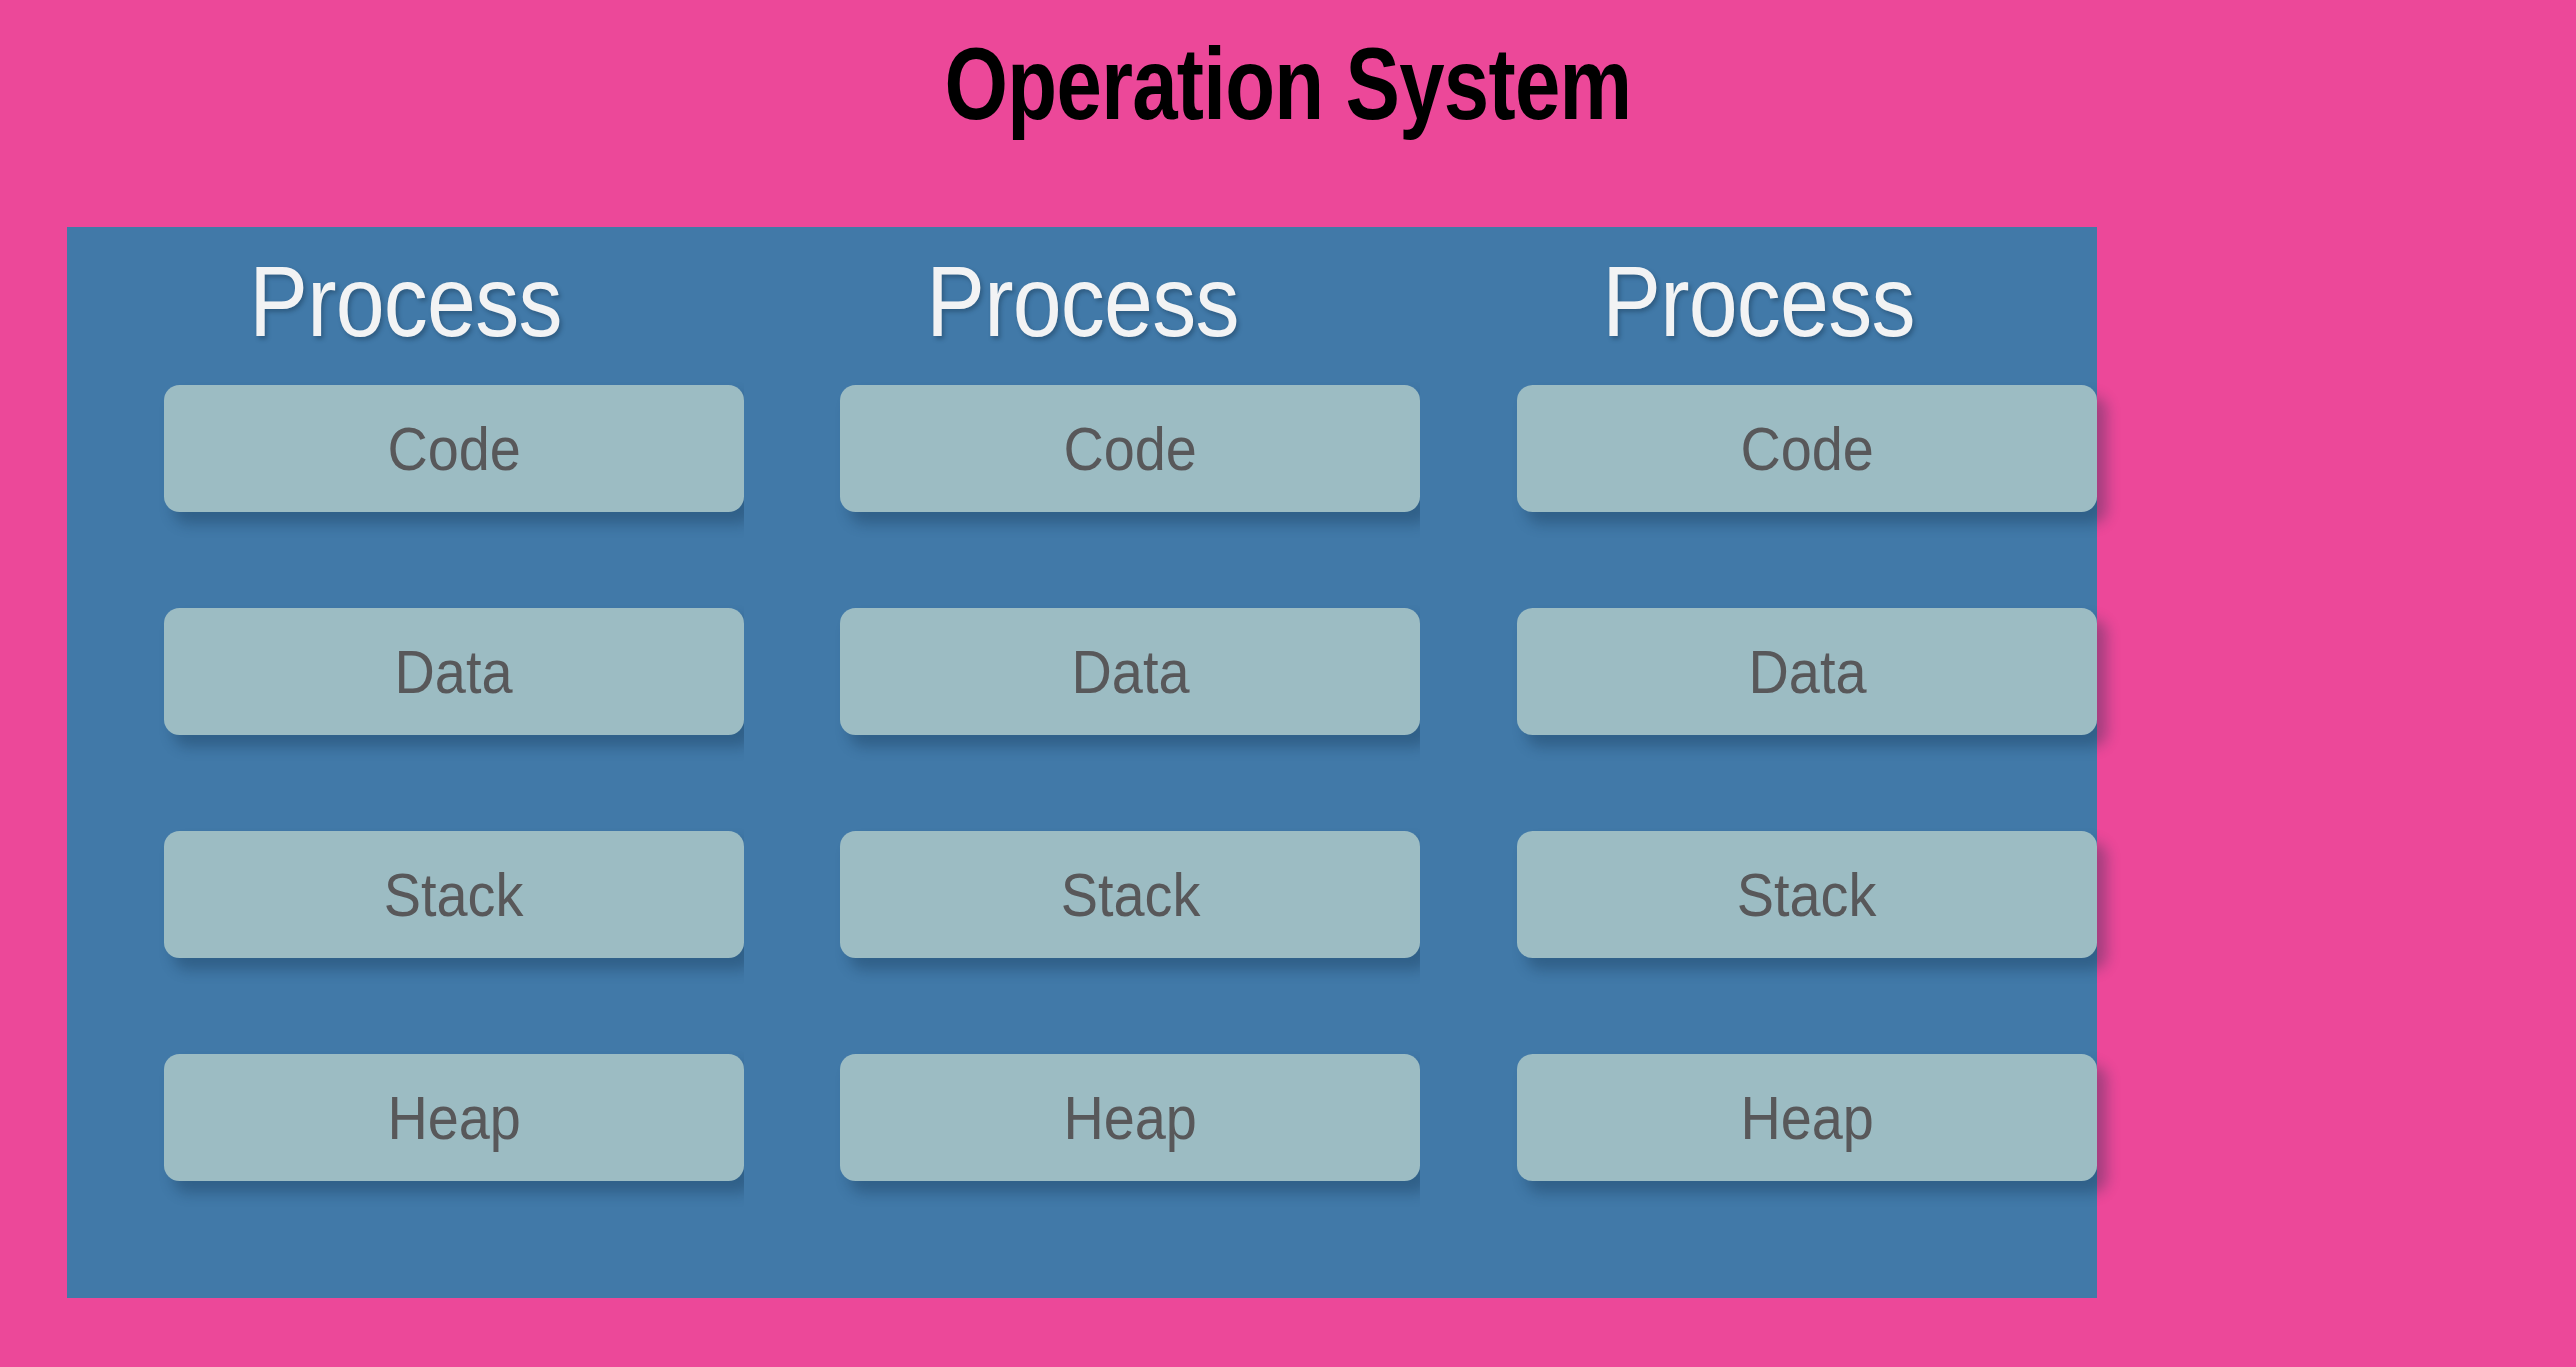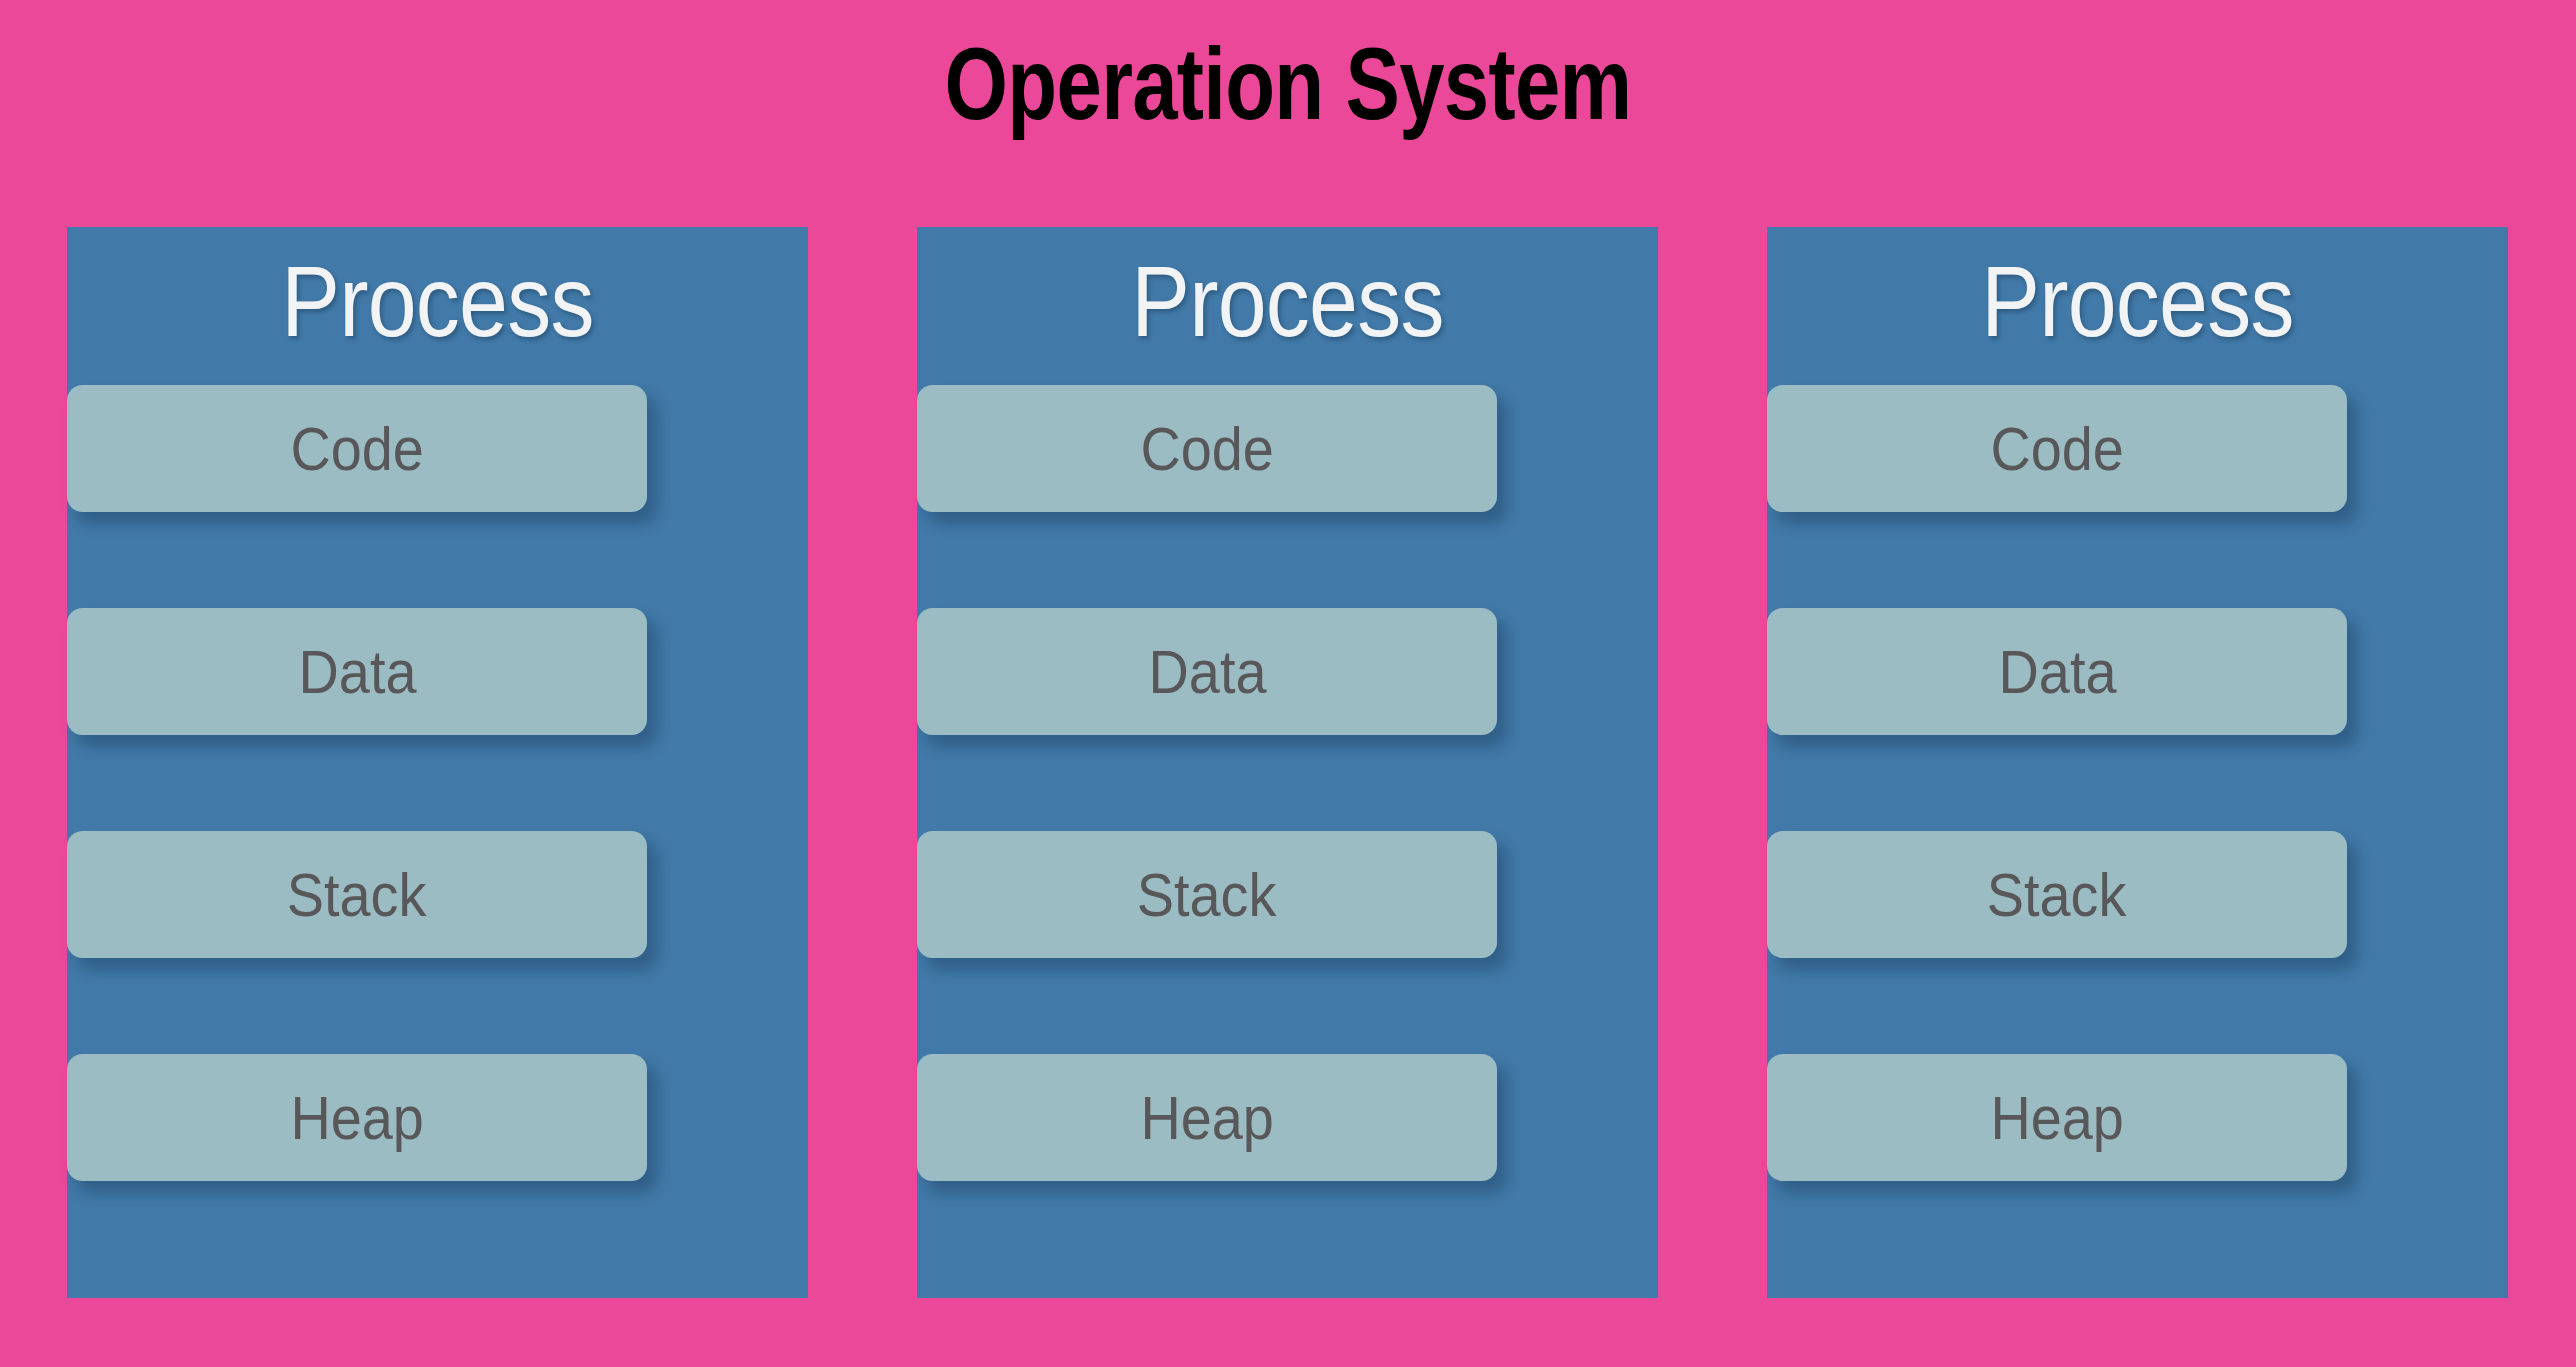--- a/index.html
+++ b/index.html
@@ -38,21 +38,21 @@
     transform: scaleX(0.80);
     transform-origin: center top;
     white-space: nowrap;
   }
 
   
   #process-row {
     position: absolute;
     left: 67px;
     top: 227px;
-    width: 2441px;
+    width: 2030px;
     height: 1071px;
     display: flex;
     flex-direction: row;
     justify-content: space-between;
     align-items: stretch;
   }
 
   .process-block {
     width: 741px;
     height: 1071px;
@@ -75,21 +75,21 @@
     transform: scaleX(0.88);
     text-shadow: 2.6px 3.4px 4.3px rgba(20, 50, 75, 0.40);
     white-space: nowrap;
   }
 
   .segment-list {
     margin-top: 34px;
     width: 100%;
     display: flex;
     flex-direction: column;
-    align-items: flex-start;
+    align-items: flex-end;
   }
 
   .segment-box {
     width: 580px;
     height: 127px;
     background: #9cbcc3;
     border-radius: 15.5px;
     margin-bottom: 96px;
     display: flex;
     align-items: center;

